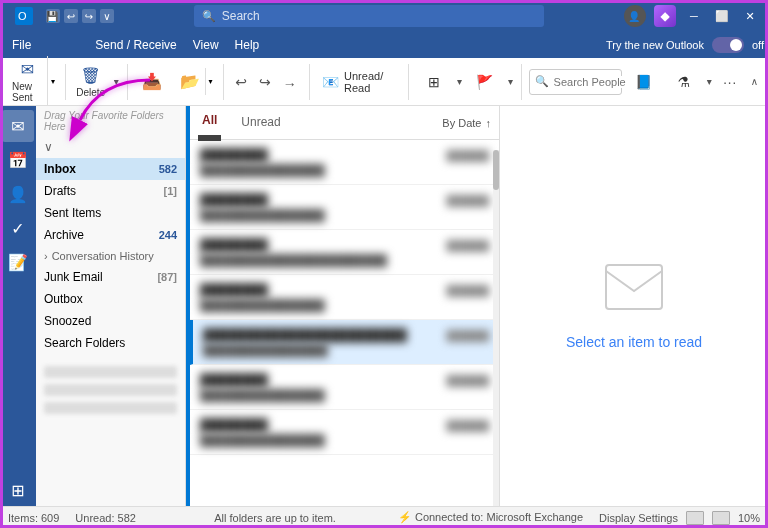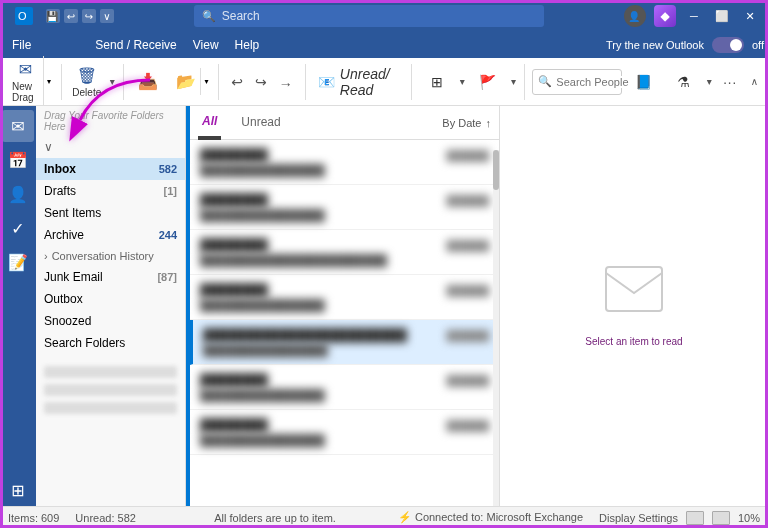--- a/index.html
+++ b/index.html
@@ -87,35 +87,35 @@
     .folder-item.active { background: #cce4f7; font-weight: 600; }
     .folder-item-name { flex: 1; }
     .folder-item-count { color: #2b579a; font-weight: 600; font-size: 11px; }
     .folder-item-count.gray { color: #888; }
     .folder-group-label { padding: 4px 8px; color: #666; font-size: 11px; cursor: pointer; display: flex; align-items: center; gap: 4px; }
 
     
     .email-list { width: 310px; border-right: 1px solid #ddd; display: flex; flex-direction: column; background: white; position: relative; }
     .email-list-tabs { display: flex; align-items: center; border-bottom: 1px solid #ddd; padding: 0 8px; height: 34px; gap: 16px; }
     .email-tab { padding: 8px 4px; cursor: pointer; font-size: 12px; color: #666; border-bottom: 2px solid transparent; }
-    .email-tab.active { color: #a21caf; border-bottom: 4px solid #404040; font-weight: 600; font-style: italic; }
+    .email-tab.active { color: #7f1d1d; border-bottom: 6px solid #404040; font-weight: 600; }
     .email-list-sort { margin-left: auto; display: flex; align-items: center; gap: 4px; font-size: 11px; color: #555; cursor: pointer; }
     .email-items { overflow-y: auto; flex: 1; }
     .email-item { padding: 8px 10px; border-bottom: 1px solid #f0f0f0; cursor: pointer; position: relative; }
     .email-item.highlighted { background: #ddeeff; border-left: 3px solid #0078d4; }
     .email-item-row { display: flex; justify-content: space-between; align-items: center; }
     .email-sender { font-weight: 600; font-size: 12px; color: #333; }
     .email-time { font-size: 10px; color: #888; }
     .email-subject { font-size: 11px; color: #555; margin-top: 2px; }
     .blurred { filter: blur(4px); }
 
     
     .reading-pane { flex: 1; background: white; display: flex; flex-direction: column; align-items: center; justify-content: center; gap: 12px; }
     .reading-pane-icon { font-size: 48px; color: #ccc; }
-    .reading-pane-text { color: #701a75; font-size: 10px; }
+    .reading-pane-text { color: #3b82f6; font-size: 14px; }
 
     
     .email-list-scrollbar { position: absolute; right: 0; top: 34px; bottom: 0; width: 6px; }
     .scrollbar-track { width: 100%; height: 100%; background: #f0f0f0; }
     .scrollbar-thumb { width: 100%; height: 40px; background: #bbb; border-radius: 3px; margin-top: 10px; }
 
     
     .status-bar {
       display: flex; align-items: center; height: 22px;
       background: #f3f3f3; border-top: 1px solid #ddd;
@@ -185,21 +185,21 @@
     </div>
     <span>off</span>
   </div>
 </div>
 
 <div class="ribbon">
 
   <div class="ribbon-btn-split">
     <div class="main-part">
       <span class="icon">✉</span>
-      <label>New Drag</label>
+      <label>New Sent</label>
     </div>
     <div class="drop-part">▾</div>
   </div>
 
   <div class="ribbon-separator"></div>
 
   <div class="ribbon-btn">
     <span class="icon">🗑</span>
     <span>Delete</span>
   </div>
@@ -223,21 +223,21 @@
   <div class="undo-redo-group">
     <div class="undo-redo-btn">↩</div>
     <div class="undo-redo-btn">↪</div>
     <div class="undo-redo-btn">→</div>
   </div>
 
   <div class="ribbon-separator"></div>
 
   <div class="ribbon-btn" style="flex-direction:row;gap:4px;align-items:center;font-size:11px;">
     <span style="font-size:14px;">📧</span>
-    <span style="font-size:14px;font-style:italic;">Unread/ Read</span>
+    <span style="font-size:11px;">Unread/ Read</span>
   </div>
 
   <div class="ribbon-separator"></div>
 
   <div class="ribbon-btn">
     <span style="font-size:14px;">⊞</span>
   </div>
   <div style="font-size:10px;cursor:pointer;color:#555;padding:0 1px;">▾</div>
 
   <div class="ribbon-btn">

